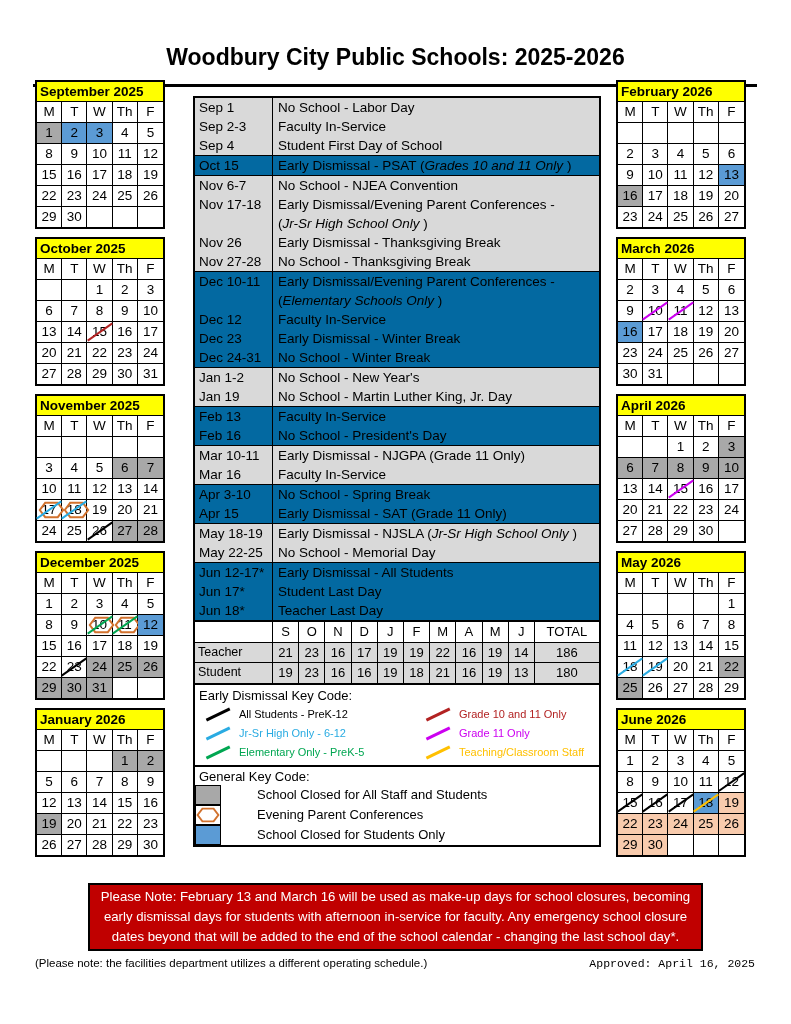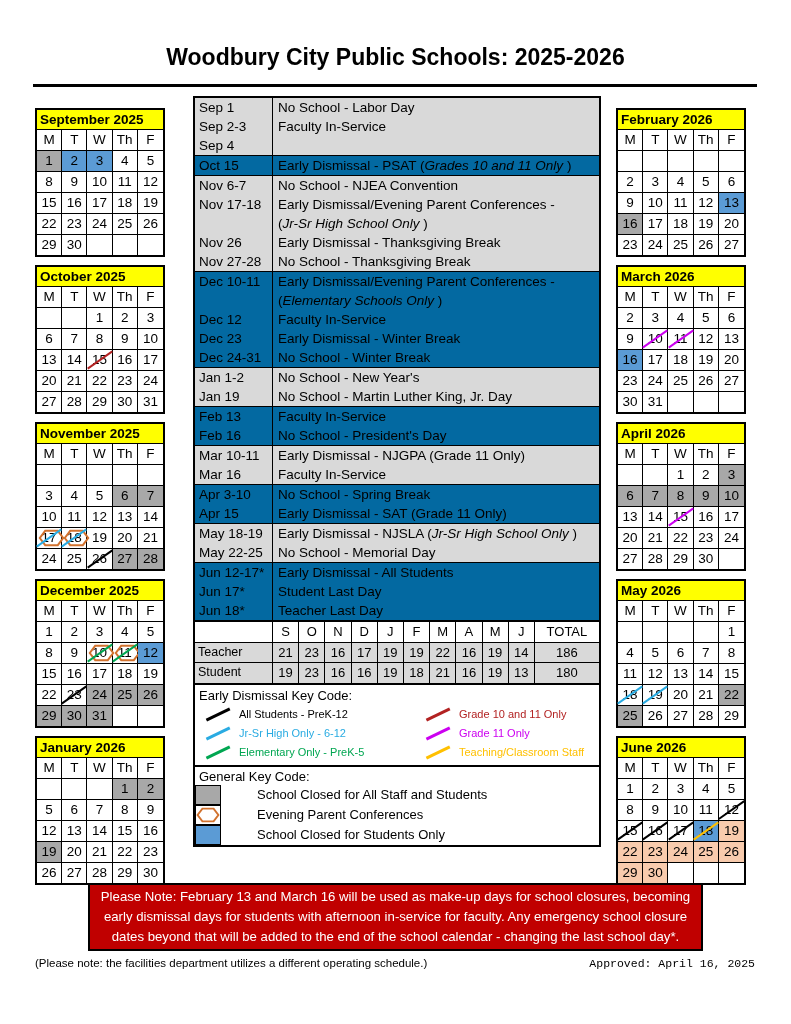--- a/index.html
+++ b/index.html
@@ -3,21 +3,21 @@
 <meta charset="utf-8">
 <style>
   html,body{margin:0;padding:0;background:#fff;}
   .page{position:relative;width:791px;height:1024px;background:#fff;overflow:hidden;
         font-family:"Liberation Sans",sans-serif;color:#000;}
   .page-title{position:absolute;top:44px;left:0;width:100%;text-align:center;
         font-size:23px;font-weight:bold;letter-spacing:0;}
   .title-rule{position:absolute;top:84px;left:33px;width:724px;height:3px;background:#000;}
 
   
-  .cal-col{position:absolute;top:108px;width:130px;}
+  .cal-col{position:absolute;top:80px;width:130px;}
   #left-col{left:35px;}
   #right-col{left:616px;}
   .calendar{border:2px solid #000;margin-bottom:8px;background:#fff;}
   .cal-title{background:#FFFF00;font-weight:bold;font-size:13.5px;line-height:19px;
         padding-left:3px;border-bottom:1px solid #000;white-space:nowrap;}
   .cal-grid{display:grid;grid-template-columns:repeat(5,1fr);}
   .cal-cell{position:relative;height:20px;border-right:1px solid #000;border-bottom:1px solid #000;
         text-align:center;font-size:13.5px;line-height:20px;}
   .cal-grid > .cal-cell:nth-child(5n){border-right:none;}
   .cal-grid > .cal-cell:nth-last-child(-n+5){border-bottom:none;}
@@ -274,20 +274,23 @@
             </div>
           </div>
           <div class="erow">
             <div class="edate">Sep 2-3</div>
             <div class="edesc">
               <div class="eline"><span>Faculty In-Service</span></div>
             </div>
           </div>
           <div class="erow">
             <div class="edate">Sep 4</div>
+            <div class="edesc">
+              <div class="eline"><span>Student First Day of School</span></div>
+            </div>
           </div>
         </div>
         <div class="egroup">
           <div class="erow">
             <div class="edate">Oct 15</div>
             <div class="edesc">
               <div class="eline"><span>Early Dismissal - PSAT (</span><span class="it">Grades 10 and 11 Only</span><span> )</span></div>
             </div>
           </div>
         </div>

